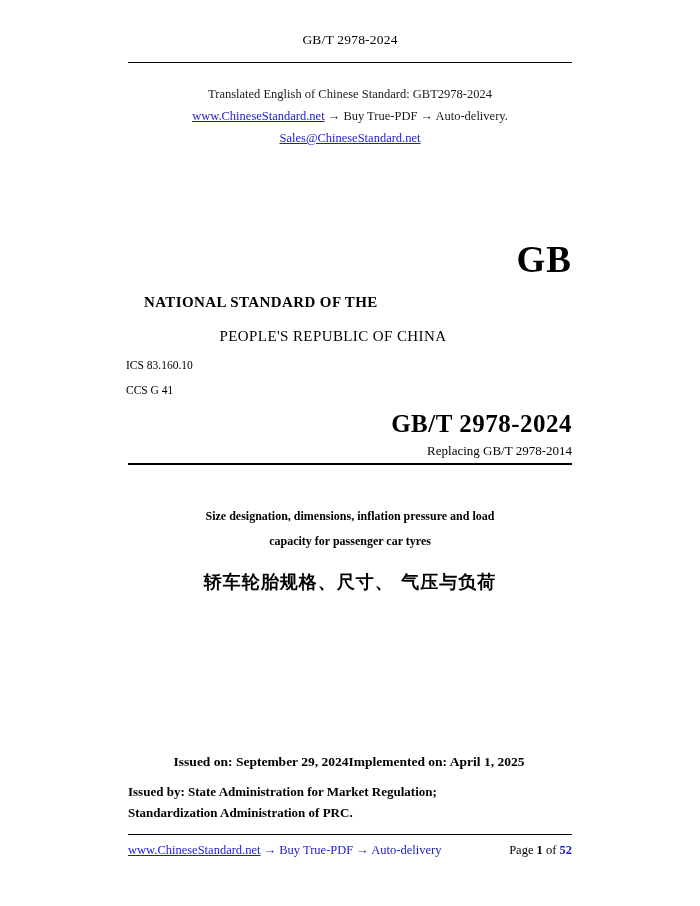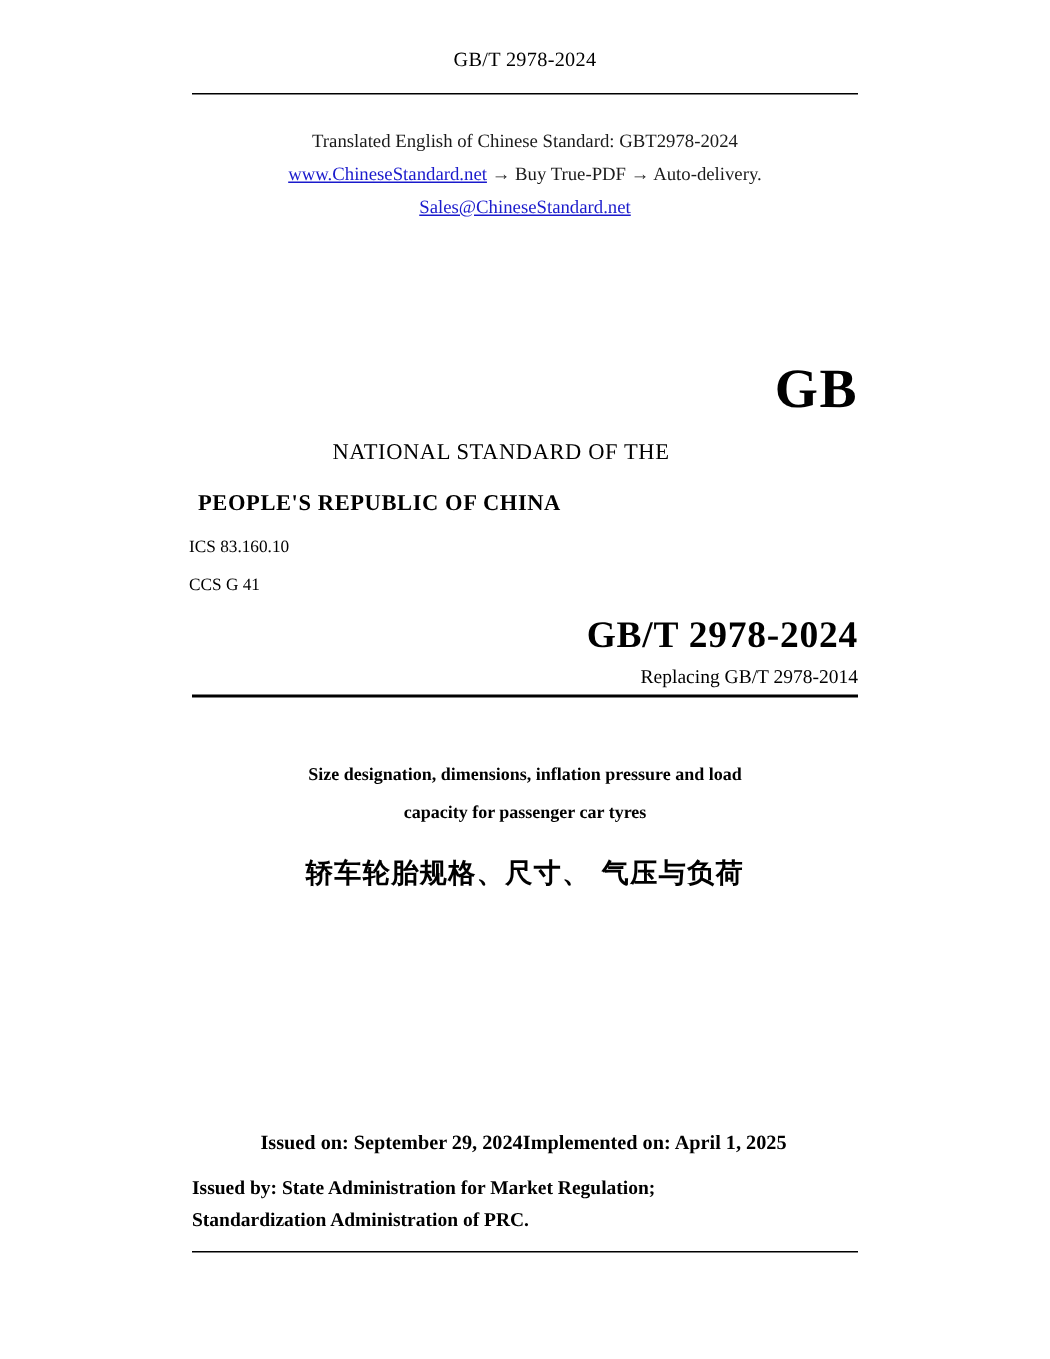--- a/index.html
+++ b/index.html
@@ -77,34 +77,35 @@
     text-align: right;
     font-size: 37px;
     font-weight: bold;
     letter-spacing: 1px;
   }
 
   
   .nat-line-1 {
     position: absolute;
     top: 294px;
-    left: 112px;
+    left: 144px;
+    width: 444px;
+    text-align: left;
+    font-size: 15px;
+    font-weight: bold;
+    letter-spacing: 0.4px;
+  }
+  .nat-line-2 {
+    position: absolute;
+    top: 328px;
+    left: 111px;
     width: 444px;
     text-align: center;
     font-size: 15px;
     font-weight: normal;
-    letter-spacing: 0.4px;
-  }
-  .nat-line-2 {
-    position: absolute;
-    top: 328px;
-    left: 132px;
-    width: 444px;
-    font-size: 15px;
-    font-weight: bold;
     letter-spacing: 0.4px;
   }
 
   
   .ics {
     position: absolute;
     top: 359px;
     left: 126px;
     font-size: 11.5px;
   }
@@ -268,14 +269,25 @@
     <div>Issued on: September 29, 2024</div>
     <div>Implemented on: April 1, 2025</div>
   </div>
 
   <div class="issued-by">
     <div>Issued by: State Administration for Market Regulation;</div>
     <div>Standardization Administration of PRC.</div>
   </div>
 
   <div class="footer-rule"></div>
+  <div class="footer">
+    <div class="footer-left">
+      <a class="f-link" href="#">www.ChineseStandard.net</a><span class="f-rest"> → Buy True-PDF → Auto-delivery</span>
+    </div>
+    <div class="footer-right">
+      <span>Page</span>
+      <span class="pg-num">1</span>
+      <span>of</span>
+      <span class="pg-total">52</span>
+    </div>
+  </div>
 
 </div>
 
 </body></html>

